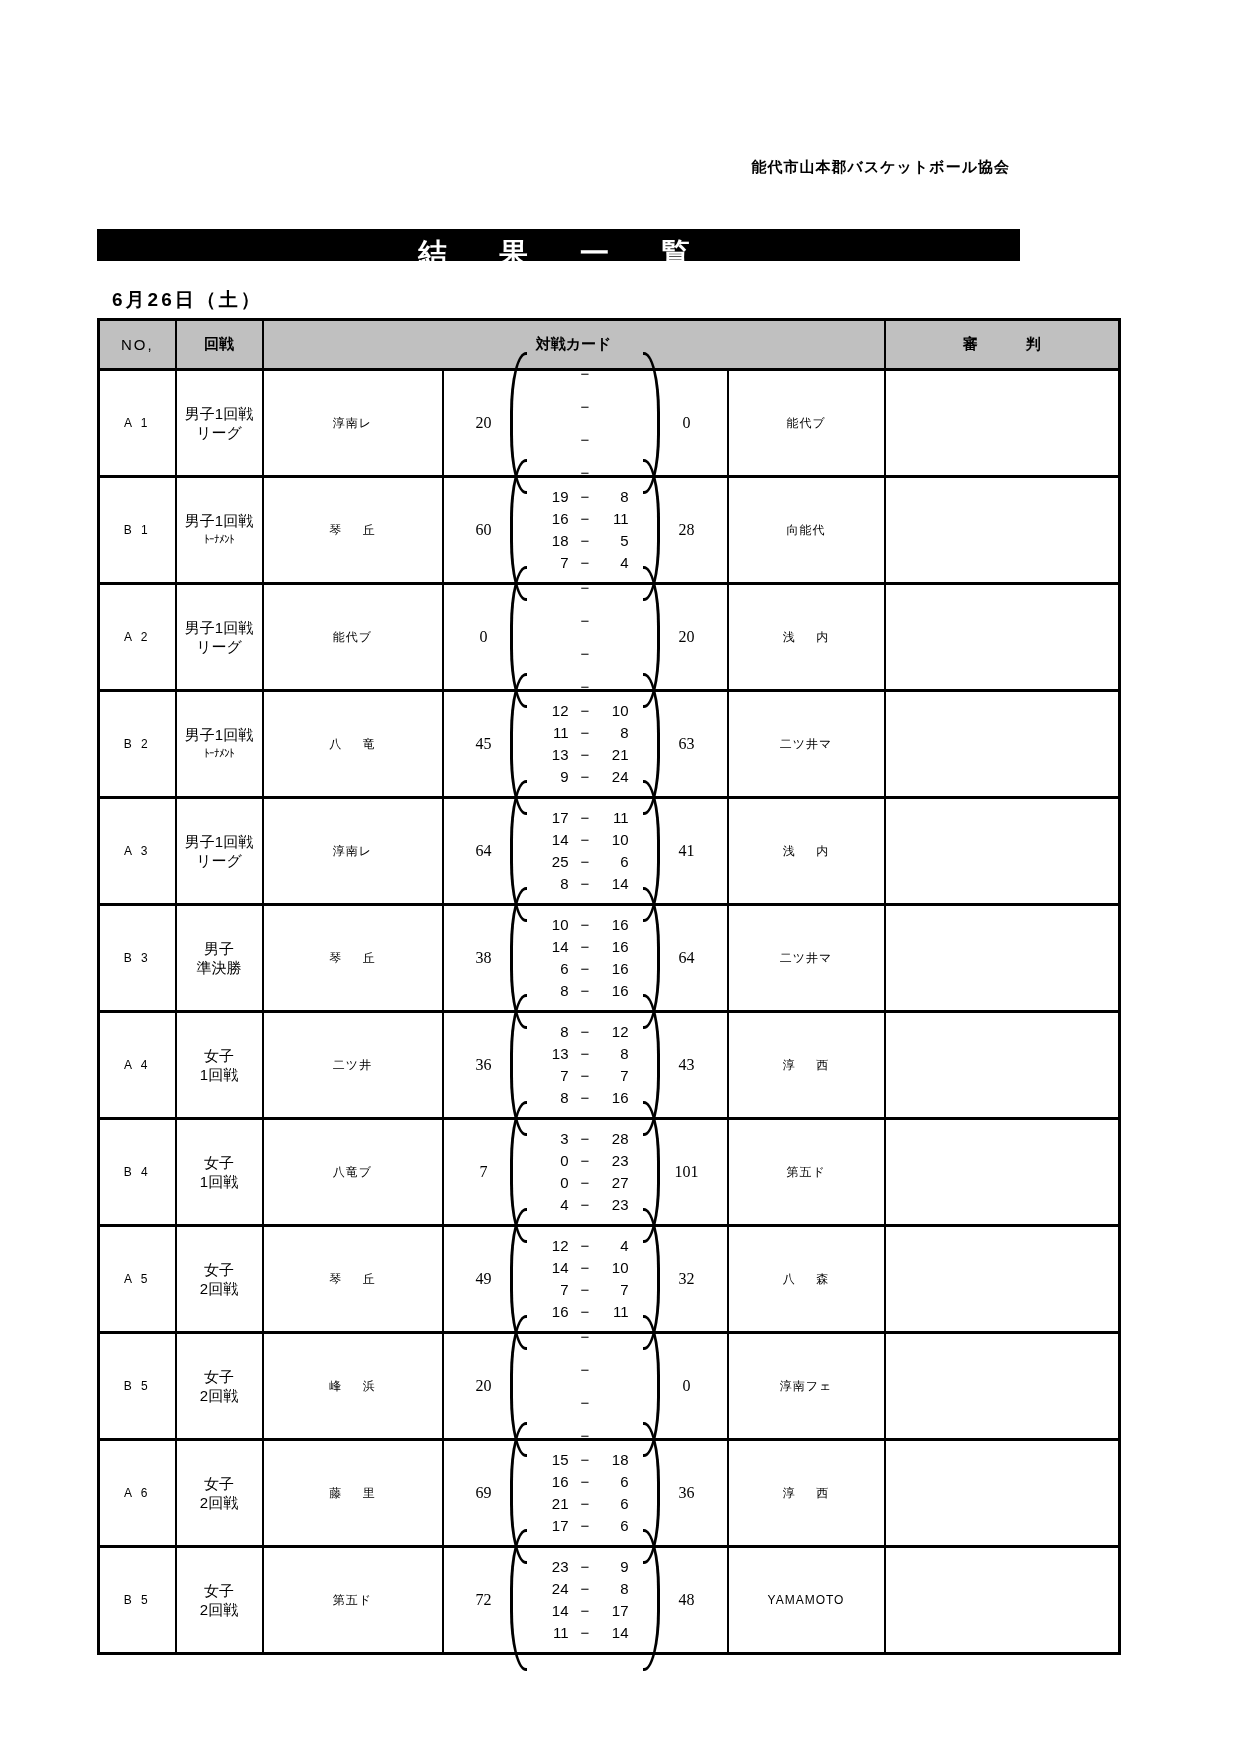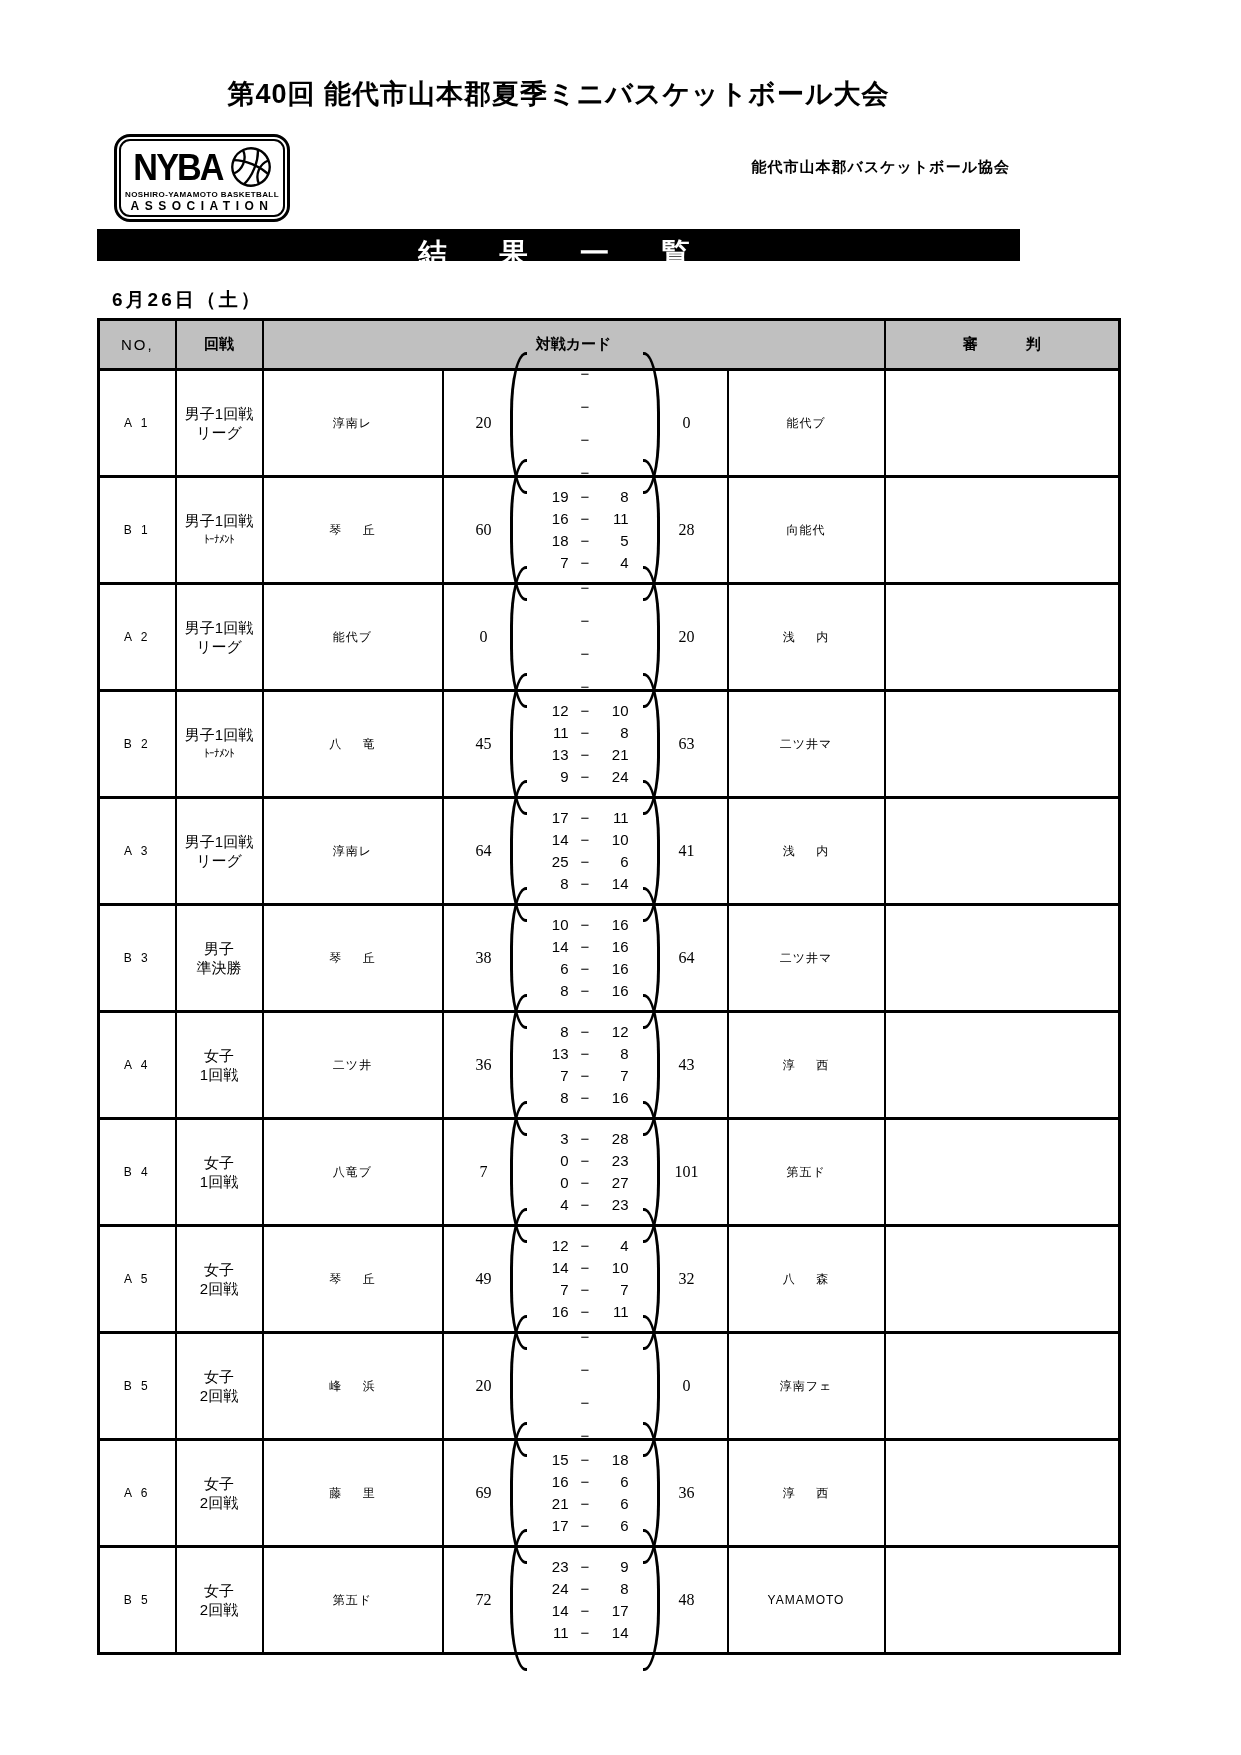--- a/index.html
+++ b/index.html
@@ -83,40 +83,21 @@
   .qline { display: flex; justify-content: center; font-size: 15px; line-height: 22px; }
   .qlines.sparse .qline { line-height: 33px; }
   .ql, .qr { width: 27px; text-align: right; }
   .qd { width: 33px; text-align: center; }
 </style>
 </head>
 <body>
 
 <div class="page">
 
-  <div class="title">第40回 能代市山本郡夏季ミニバスケットボール大会</div>
-
-  <div class="logo">
-    <div class="logo-inner">
-      <div class="logo-top">
-        <span class="logo-acronym">NYBA</span>
-        <svg class="ball" viewBox="0 0 60 60">
-          <g transform="rotate(22 30 30)" fill="none" stroke="#000" stroke-width="3.2">
-            <circle cx="30" cy="30" r="25.5" fill="#fff"></circle>
-            <path d="M30 5 C 36.5 19 36.5 41 30 55"></path>
-            <path d="M5 30 C 19 24.5 41 24.5 55 30"></path>
-            <path d="M11.5 13 C 21 22 21 38 11.5 47"></path>
-            <path d="M48.5 13 C 39 22 39 38 48.5 47"></path>
-          </g>
-        </svg>
-      </div>
-      <div class="logo-line1">NOSHIRO-YAMAMOTO BASKETBALL</div>
-      <div class="logo-line2">ASSOCIATION</div>
-    </div>
-  </div>
+
 
   <div class="org">能代市山本郡バスケットボール協会</div>
 
 
   <div class="banner">結 果 一 覧</div>
 
   <div class="day">6月26日（土）</div>
 
   <table class="results">
     <colgroup>

